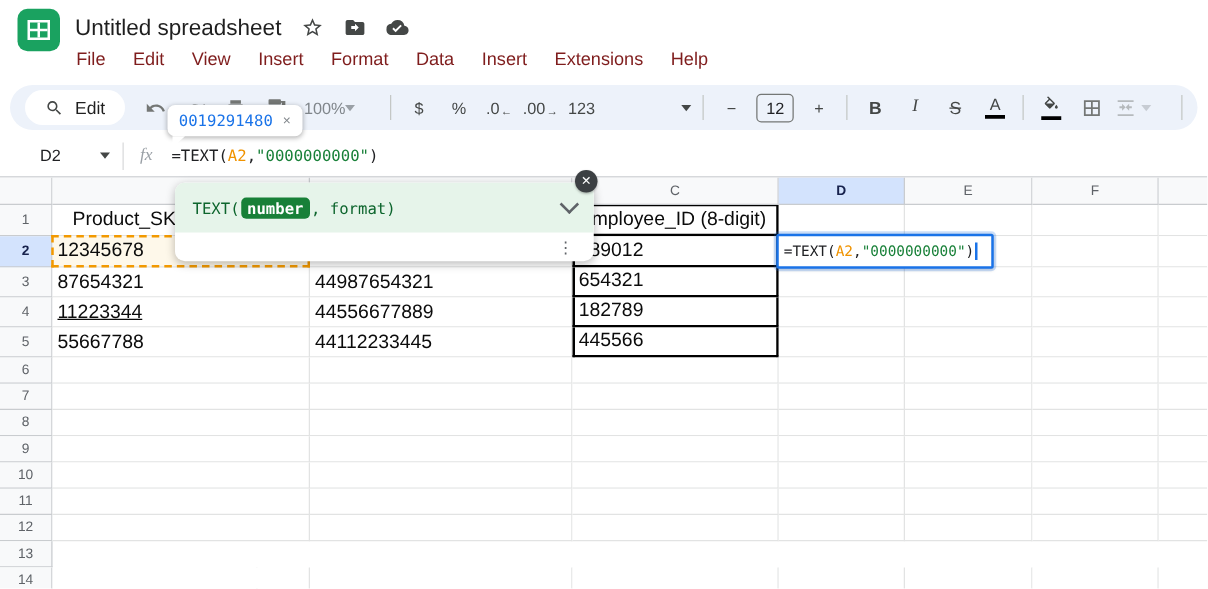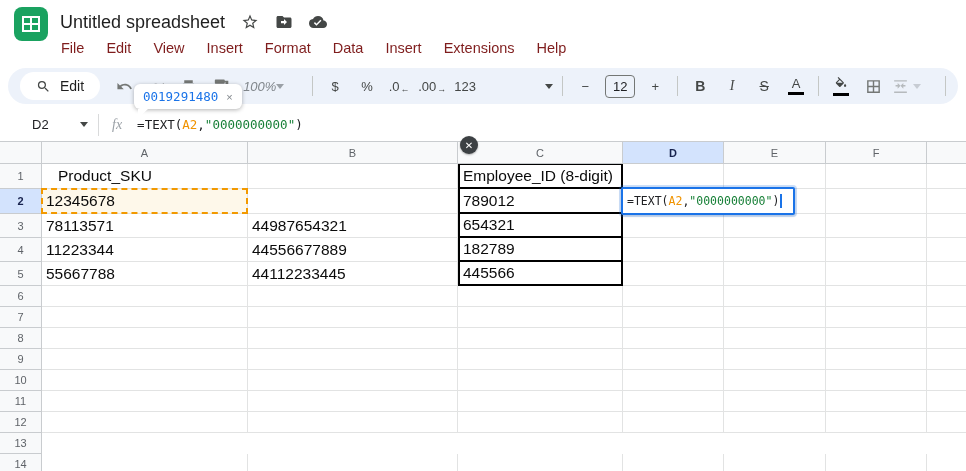--- a/index.html
+++ b/index.html
@@ -19,21 +19,21 @@
   
   .toolbar{position:absolute;left:8px;top:68px;width:950px;height:36px;background:#edf2fa;border-radius:20px;
            display:flex;align-items:center;padding:0 6px;box-sizing:border-box;}
   .menus-pill{height:28px;background:#fff;border-radius:16px;display:flex;align-items:center;gap:9px;
               padding:0 16px;margin:0 8px 0 6px;font-size:14px;color:#1f1f1f;}
   .menus-pill svg{width:15px;height:15px;fill:#444746;}
   .tbtn{height:26px;min-width:26px;display:flex;align-items:center;justify-content:center;border-radius:4px;
         color:#444746;font-size:13px;margin:0 3px;position:relative;}
   .tbtn svg{width:17px;height:17px;fill:#747775;}
   .tdiv{width:1px;height:20px;background:#c4c7c5;margin:0 6px;}
-  .zoom-btn{color:#80868b;width:56px;justify-content:flex-start;padding:0 4px;font-style:italic;}
+  .zoom-btn{color:#80868b;width:56px;justify-content:flex-start;padding:0 4px;}
   .caret{width:0;height:0;border-left:4px solid transparent;border-right:4px solid transparent;border-top:5px solid #444746;}
   .caret.gray{border-top-color:#9aa0a6;}
   .dec-arrow{font-size:9px;margin-left:1px;position:relative;top:3px;}
   .font-select{width:62px;justify-content:flex-end;margin-left:10px;}
   .size-box{width:28px;height:21px;border:1px solid #747775;border-radius:4px;display:flex;align-items:center;
             justify-content:center;font-size:13px;color:#202124;margin:0 4px;}
   .bold-b{font-weight:700;font-size:14px;}
   .ital-i{font-style:italic;font-size:14px;font-family:"Liberation Serif",serif;}
   .strike-s{text-decoration:line-through;font-size:14px;}
   .stack{display:flex;flex-direction:column;align-items:center;justify-content:center;line-height:1;}
@@ -253,31 +253,31 @@
         <div class="cell a2" style="width: 206px; height: 25px;">12345678</div>
         <div class="cell" style="width: 210px; height: 25px;"></div>
         <div class="cell bC" style="width: 165px; height: 25px;">789012</div>
         <div class="cell" style="width: 101px; height: 25px;"></div>
         <div class="cell" style="width: 102px; height: 25px;"></div>
         <div class="cell" style="width: 101px; height: 25px;"></div>
         <div class="cell" style="width: 40px; height: 25px;"></div>
       </div>
       <div class="grow" style="height: 24px;">
         <div class="rh" style="width: 42px; height: 24px;">3</div>
-        <div class="cell" style="width: 206px; height: 24px;">78113571</div>
+        <div class="cell" style="width: 206px; height: 24px;">87654321</div>
         <div class="cell" style="width: 210px; height: 24px;">44987654321</div>
         <div class="cell bC" style="width: 165px; height: 24px;">654321</div>
         <div class="cell" style="width: 101px; height: 24px;"></div>
         <div class="cell" style="width: 102px; height: 24px;"></div>
         <div class="cell" style="width: 101px; height: 24px;"></div>
         <div class="cell" style="width: 40px; height: 24px;"></div>
       </div>
       <div class="grow" style="height: 24px;">
         <div class="rh" style="width: 42px; height: 24px;">4</div>
-        <div class="cell" style="width: 206px; height: 24px;">11223344</div>
+        <div class="cell" style="width: 206px; height: 24px; text-decoration: underline;">11223344</div>
         <div class="cell" style="width: 210px; height: 24px; text-align: center;">44556677889</div>
         <div class="cell bC" style="width: 165px; height: 24px;">182789</div>
         <div class="cell" style="width: 101px; height: 24px;"></div>
         <div class="cell" style="width: 102px; height: 24px;"></div>
         <div class="cell" style="width: 101px; height: 24px;"></div>
         <div class="cell" style="width: 40px; height: 24px;"></div>
       </div>
       <div class="grow" style="height: 24px;">
         <div class="rh" style="width: 42px; height: 24px;">5</div>
         <div class="cell" style="width: 206px; height: 24px;">55667788</div>
@@ -378,15 +378,26 @@
         <div class="cell" style="width: 101px; height: 21px;"></div>
         <div class="cell" style="width: 40px; height: 21px;"></div>
       </div>
     </div>
 
   <div class="editbox">
     <span><span class="fp-d">=TEXT(</span><span class="fp-r">A2</span><span class="fp-d">,</span><span class="fp-s">"0000000000"</span><span class="fp-d">)</span></span>
     <span class="edit-caret"></span>
   </div>
 
+  <div class="funchelp">
+    <div class="fh-head">
+      <span>TEXT(</span>
+      <span class="fh-badge">number</span>
+      <span>, format)</span>
+      <span class="fh-chevron"></span>
+    </div>
+    <div class="fh-body">
+      <span>⋮</span>
+    </div>
+  </div>
   <div class="fh-close">✕</div>
 
 </div>
 
 </body></html>

